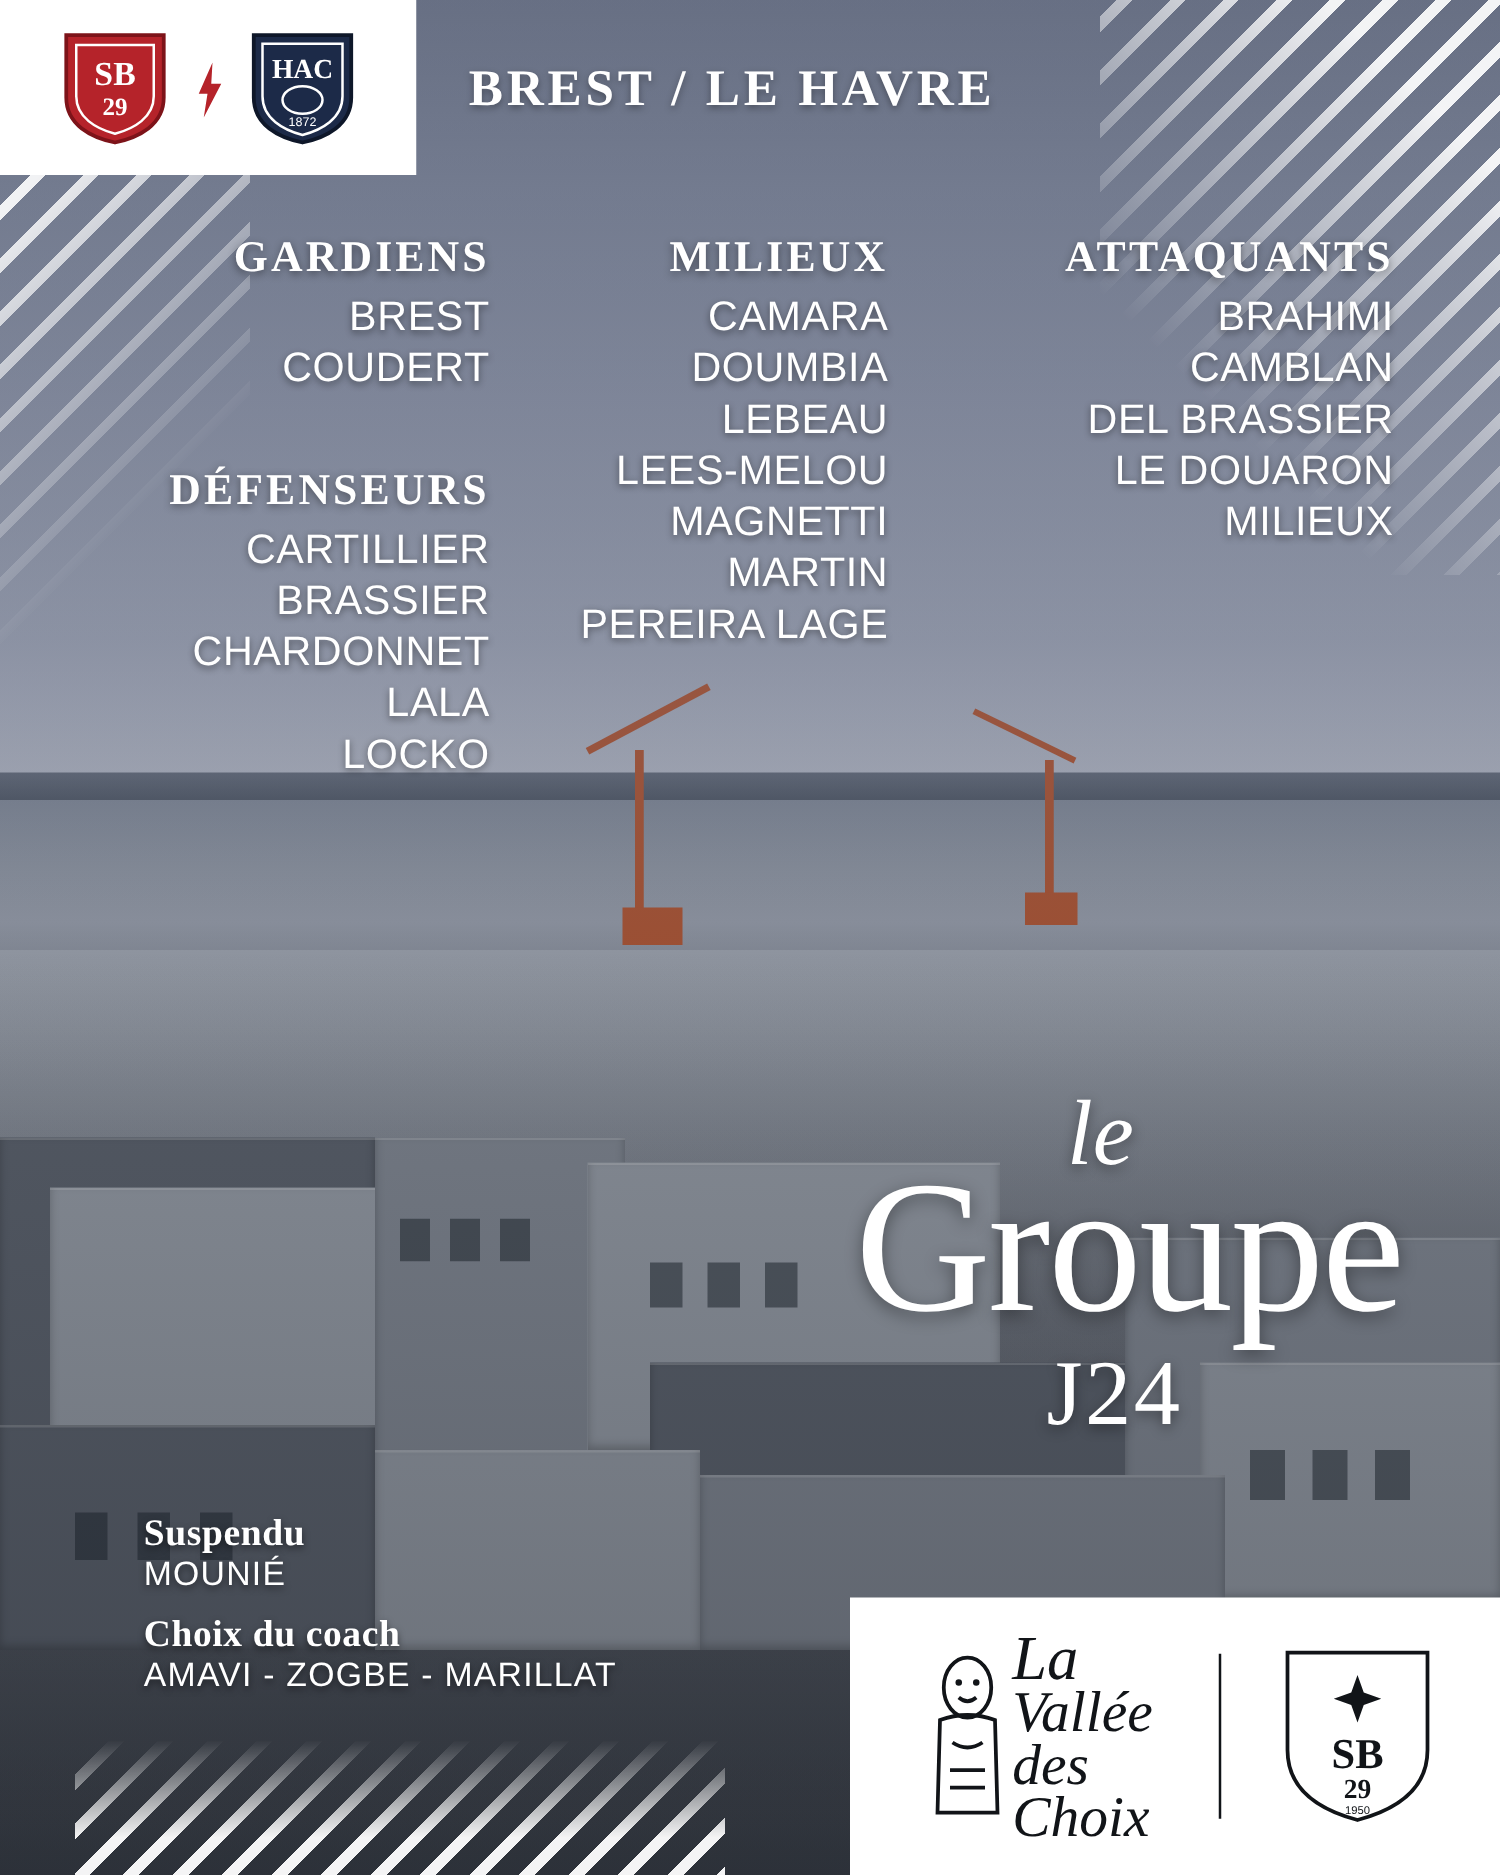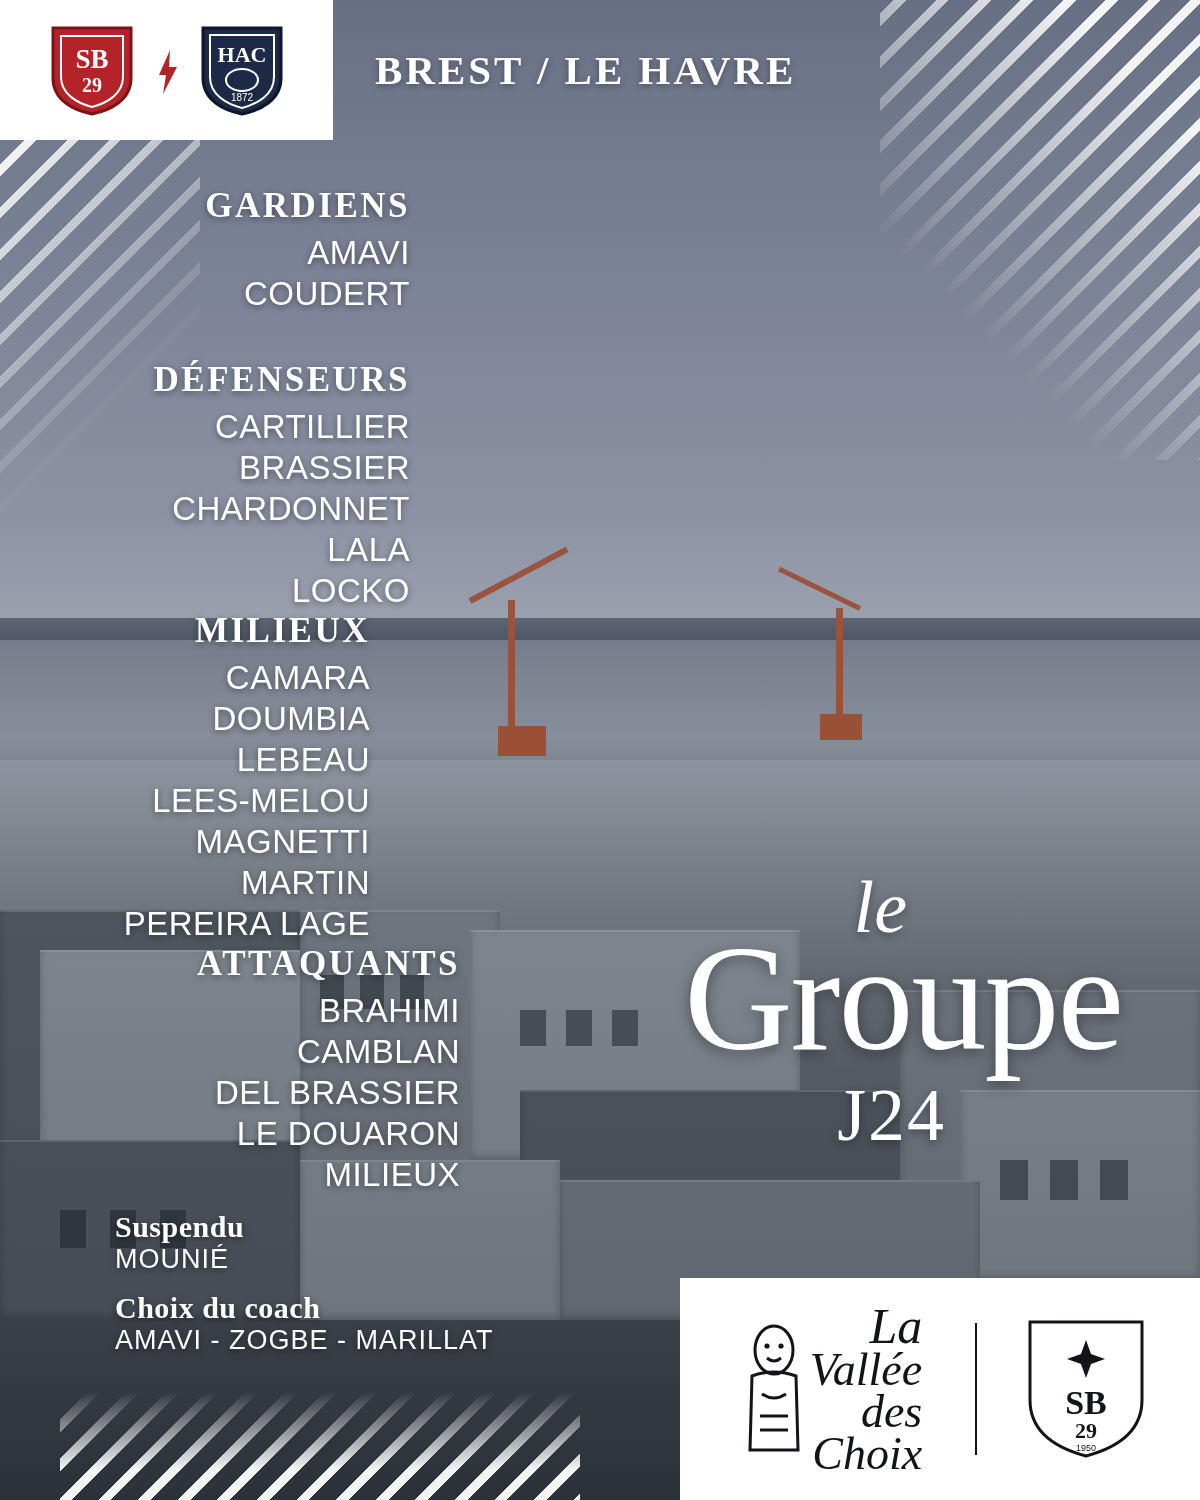--- a/index.html
+++ b/index.html
@@ -141,36 +141,35 @@
   }
 
   
   .squad {
     position: absolute;
     top: 186px;
     left: 0; right: 0;
     display: flex;
     padding: 0 40px;
     box-sizing: border-box;
-    flex-direction: column;
   }
   .col { position: relative; }
   .col-gk   { width: 370px; text-align: right; padding-right: 5px;}
   .col-mid  { width: 330px; text-align: right; padding-right: 5px;}
   .col-fwd  { width: 420px; text-align: right; padding-right: 45px;}
 
   .group-title {
     font-family: "Liberation Serif", serif;
     font-weight: bold;
     font-size: 35px;
     letter-spacing: 2.5px;
     margin: 0 0 6px 0;
     text-shadow: 0 2px 7px rgba(0,0,0,0.45);
   }
-  .group-title.second { margin-top: 46px; }
+  .group-title.second { margin-top: 58px; }
   .player {
     font-family: "Liberation Sans", sans-serif;
     font-weight: 400;
     font-size: 33px;
     letter-spacing: 0.5px;
     line-height: 41px;
     text-shadow: 0 2px 6px rgba(0,0,0,0.45);
     white-space: nowrap;
   }
 
@@ -254,21 +253,21 @@
   }
   .sp-right {
     width: 218px;
     display: flex; align-items: center; justify-content: center;
   }
   .sp-script {
     font-family: "Liberation Serif", serif;
     font-style: italic;
     color: #111418;
     line-height: 0.92;
-    text-align: right;
+    text-align: left;
   }
   .sp-script .l1 { font-size: 50px; }
   .sp-script .l2 { font-size: 46px; }
   .sp-script .l3 { font-size: 46px; }
 </style>
 </head>
 <body>
 
 <div id="poster">
 
@@ -354,21 +353,21 @@
 
     <div class="header-title">
       <span>BREST / LE HAVRE</span>
     </div>
   </div>
 
   <div class="squad">
 
     <div class="col col-gk">
       <div class="group-title">GARDIENS</div>
-      <div class="player">AMAVI</div>
+      <div class="player">BREST</div>
       <div class="player">COUDERT</div>
 
       <div class="group-title second">DÉFENSEURS</div>
       <div class="player">CARTILLIER</div>
       <div class="player">BRASSIER</div>
       <div class="player">CHARDONNET</div>
       <div class="player">LALA</div>
       <div class="player">LOCKO</div>
     </div>
 

